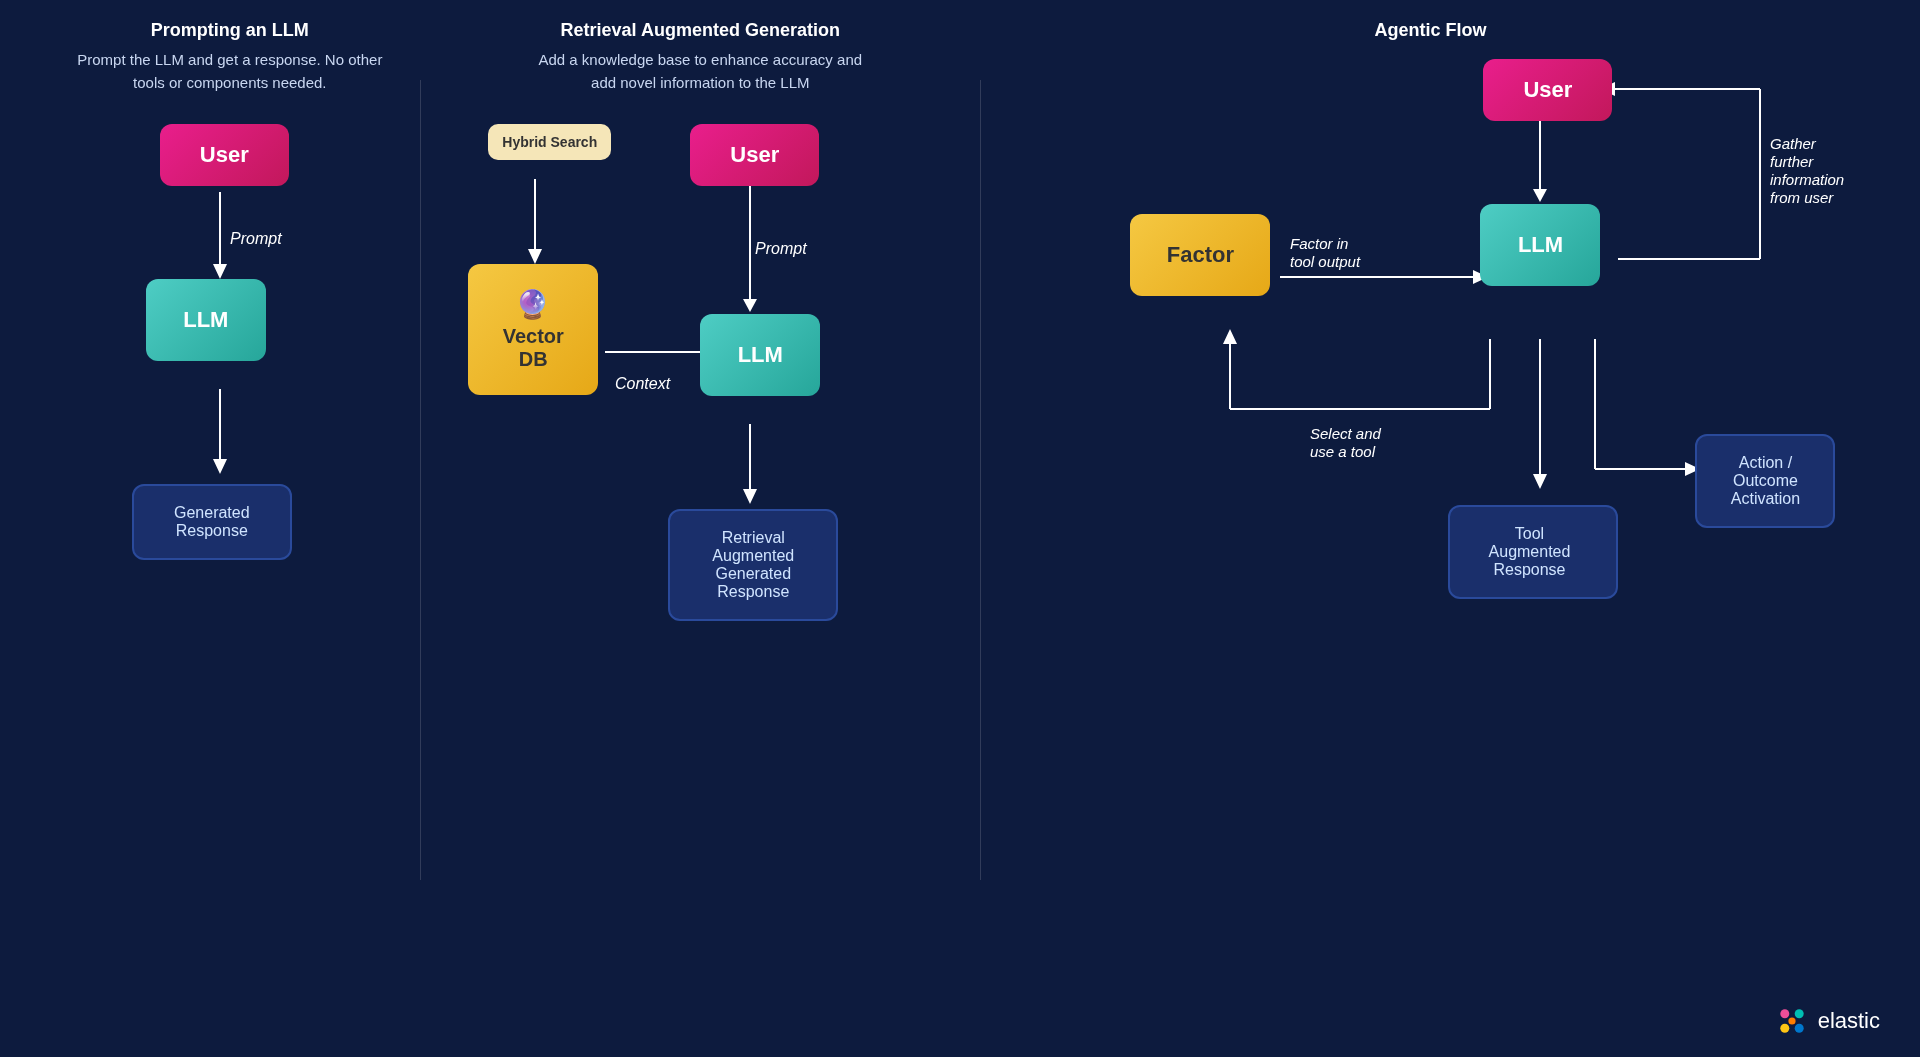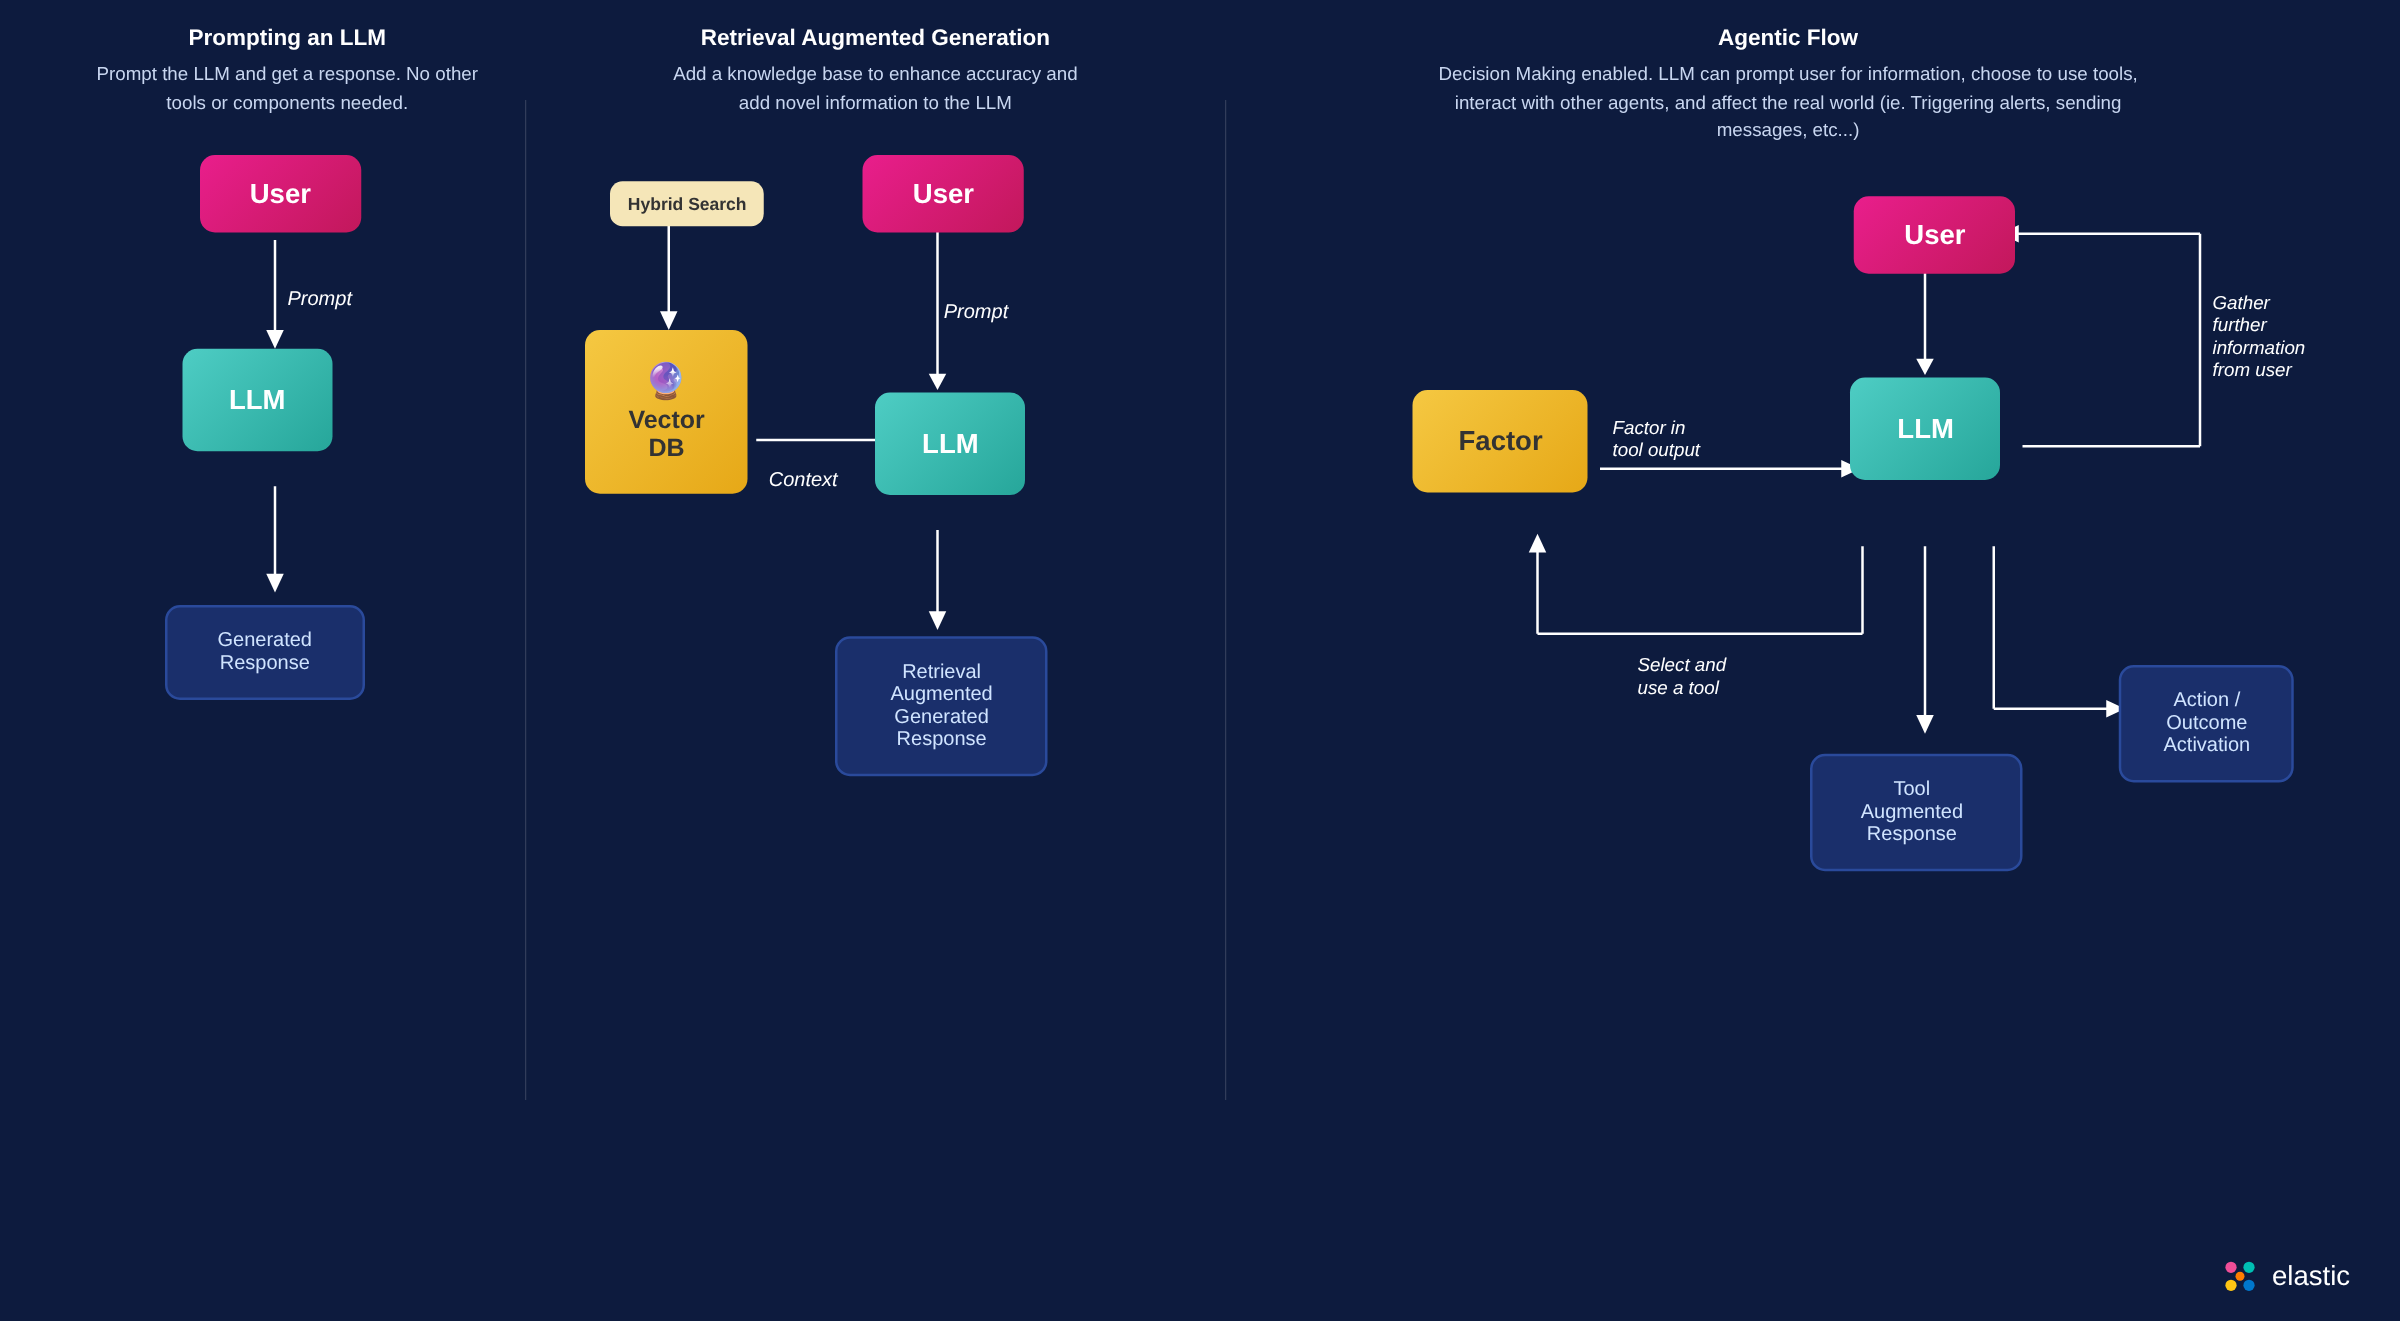--- a/index.html
+++ b/index.html
@@ -126,21 +126,20 @@
     }
     .node-hybrid {
       background: #f5e6b8;
       border-radius: 10px;
       padding: 10px 14px;
       font-size: 14px;
       font-weight: 600;
       color: #333;
       text-align: center;
       min-width: 90px;
-      margin-top: 21px;
     }
 
     
     .diagram-svg {
       position: absolute;
       top: 0;
       left: 0;
       pointer-events: none;
     }
 
@@ -274,21 +273,20 @@
         <div class="pos-node node-response" style="left:228px; top:385px; min-width:170px;">
           Retrieval<br>Augmented<br>Generated<br>Response
         </div>
       </div>
     </div>
 
     <div class="col-divider"></div>
 
     <div class="column col-right">
       <div class="col-header">Agentic Flow</div>
-      <div class="col-desc">Decision Making enabled. LLM can prompt user for information, choose to use tools, interact with other agents, and affect the real world (ie. Triggering alerts, sending messages, etc...)</div>
       <div class="col3-diagram" style="position:relative; width:860px; height:620px;">
         <svg width="860" height="620" class="diagram-svg">
 
           <line x1="540" y1="65" x2="540" y2="145" stroke="white" stroke-width="2"></line>
           <polygon points="533,140 547,140 540,153" fill="white"></polygon>
 
           <line x1="280" y1="228" x2="478" y2="228" stroke="white" stroke-width="2"></line>
           <polygon points="473,221 473,235 488,228" fill="white"></polygon>
           <text x="290" y="200" fill="white" font-size="15" font-family="Arial" font-style="italic">Factor in</text>
           <text x="290" y="218" fill="white" font-size="15" font-family="Arial" font-style="italic">tool output</text>

